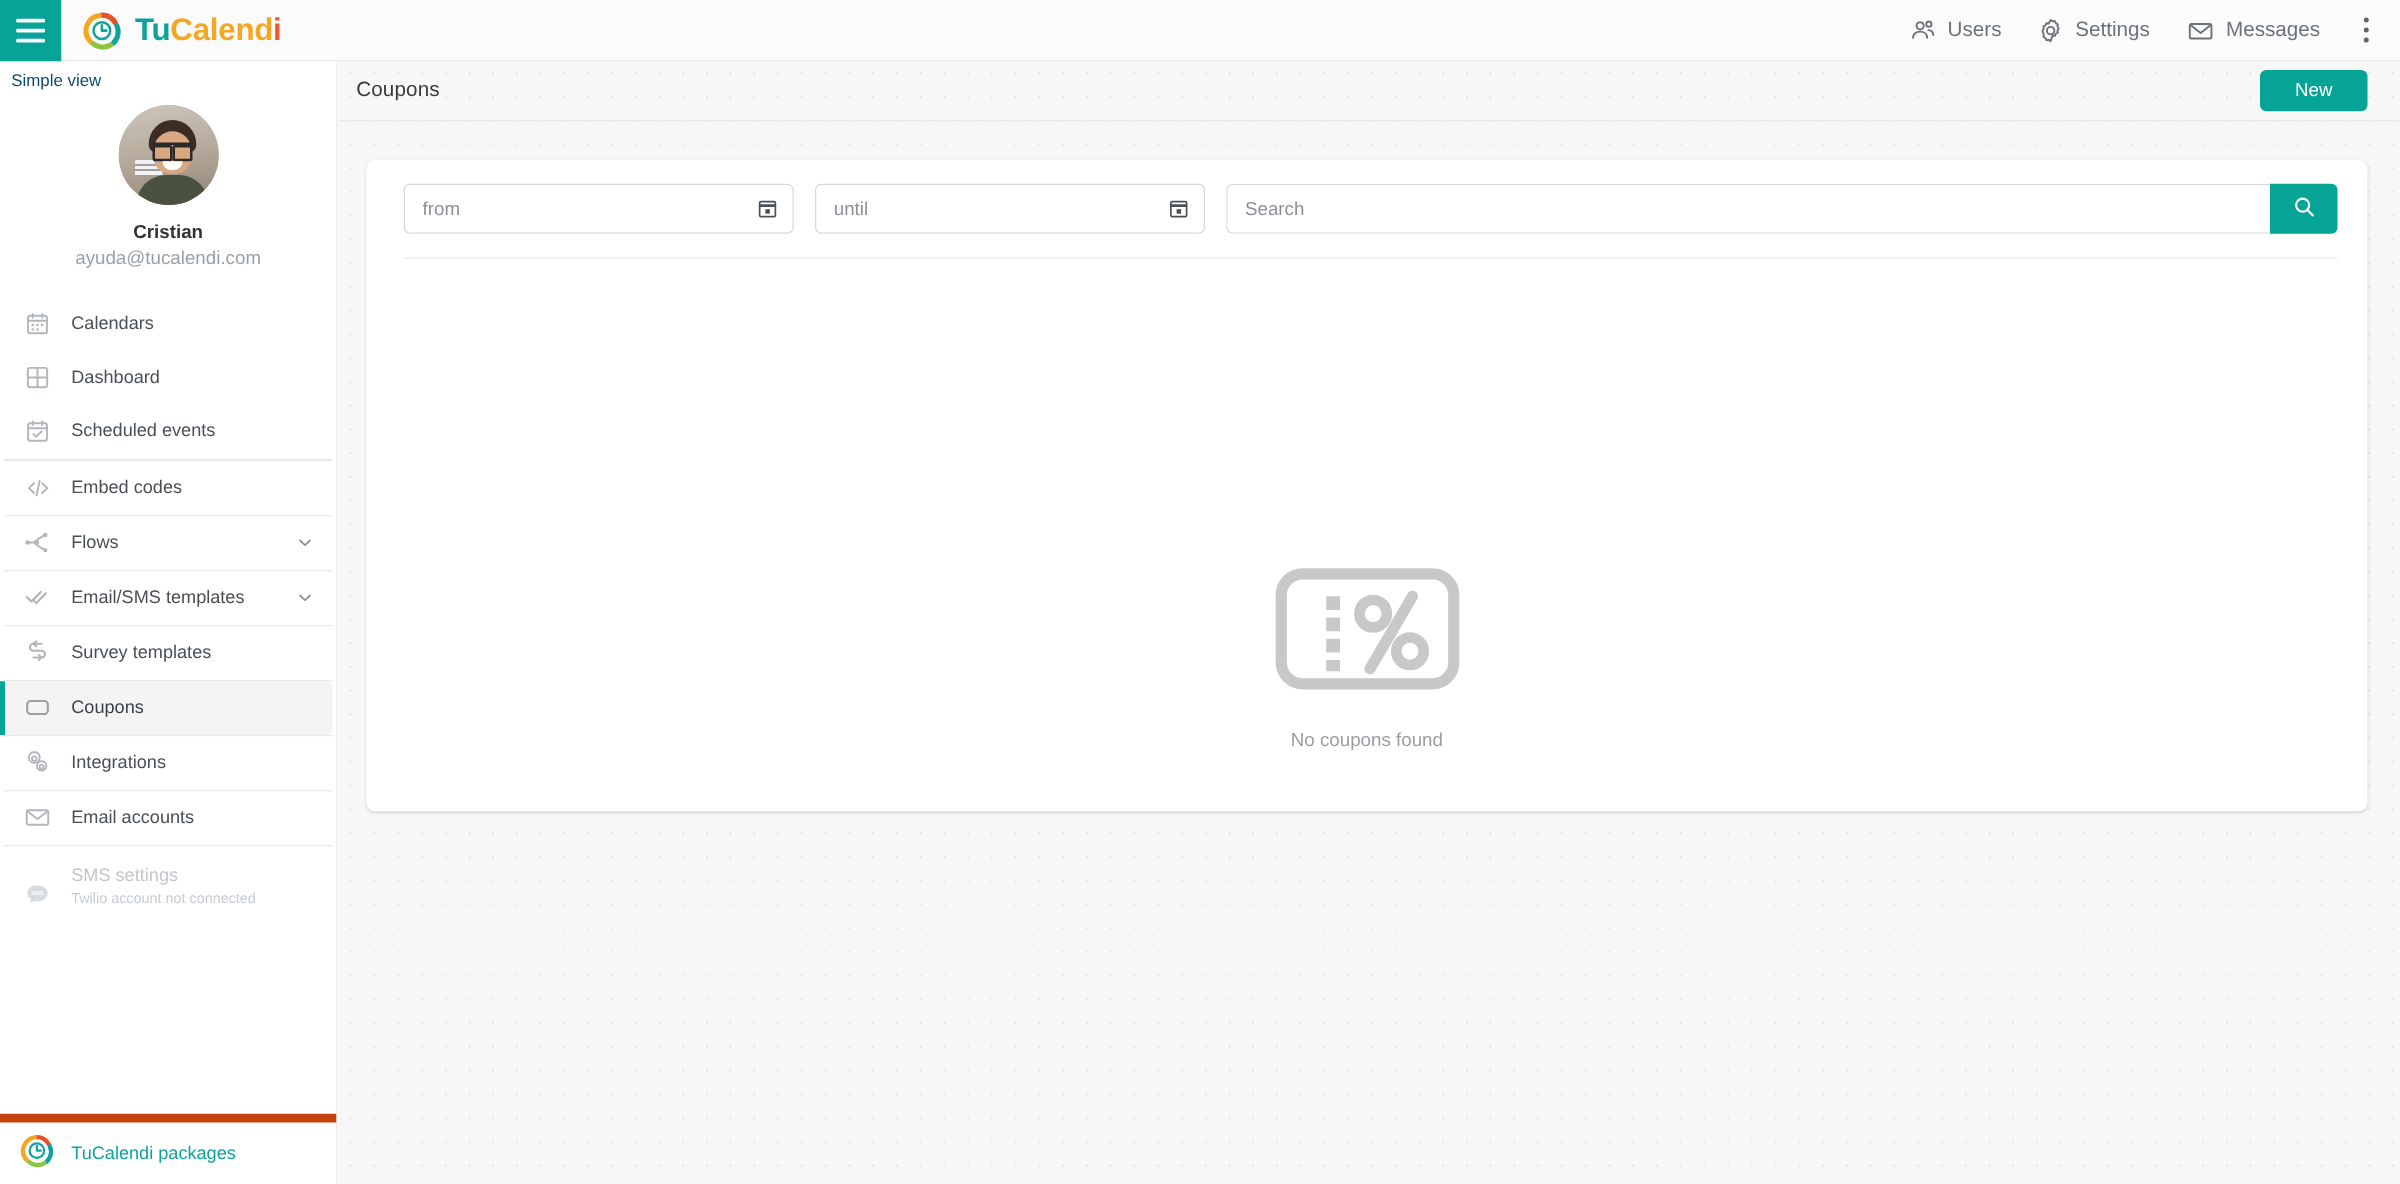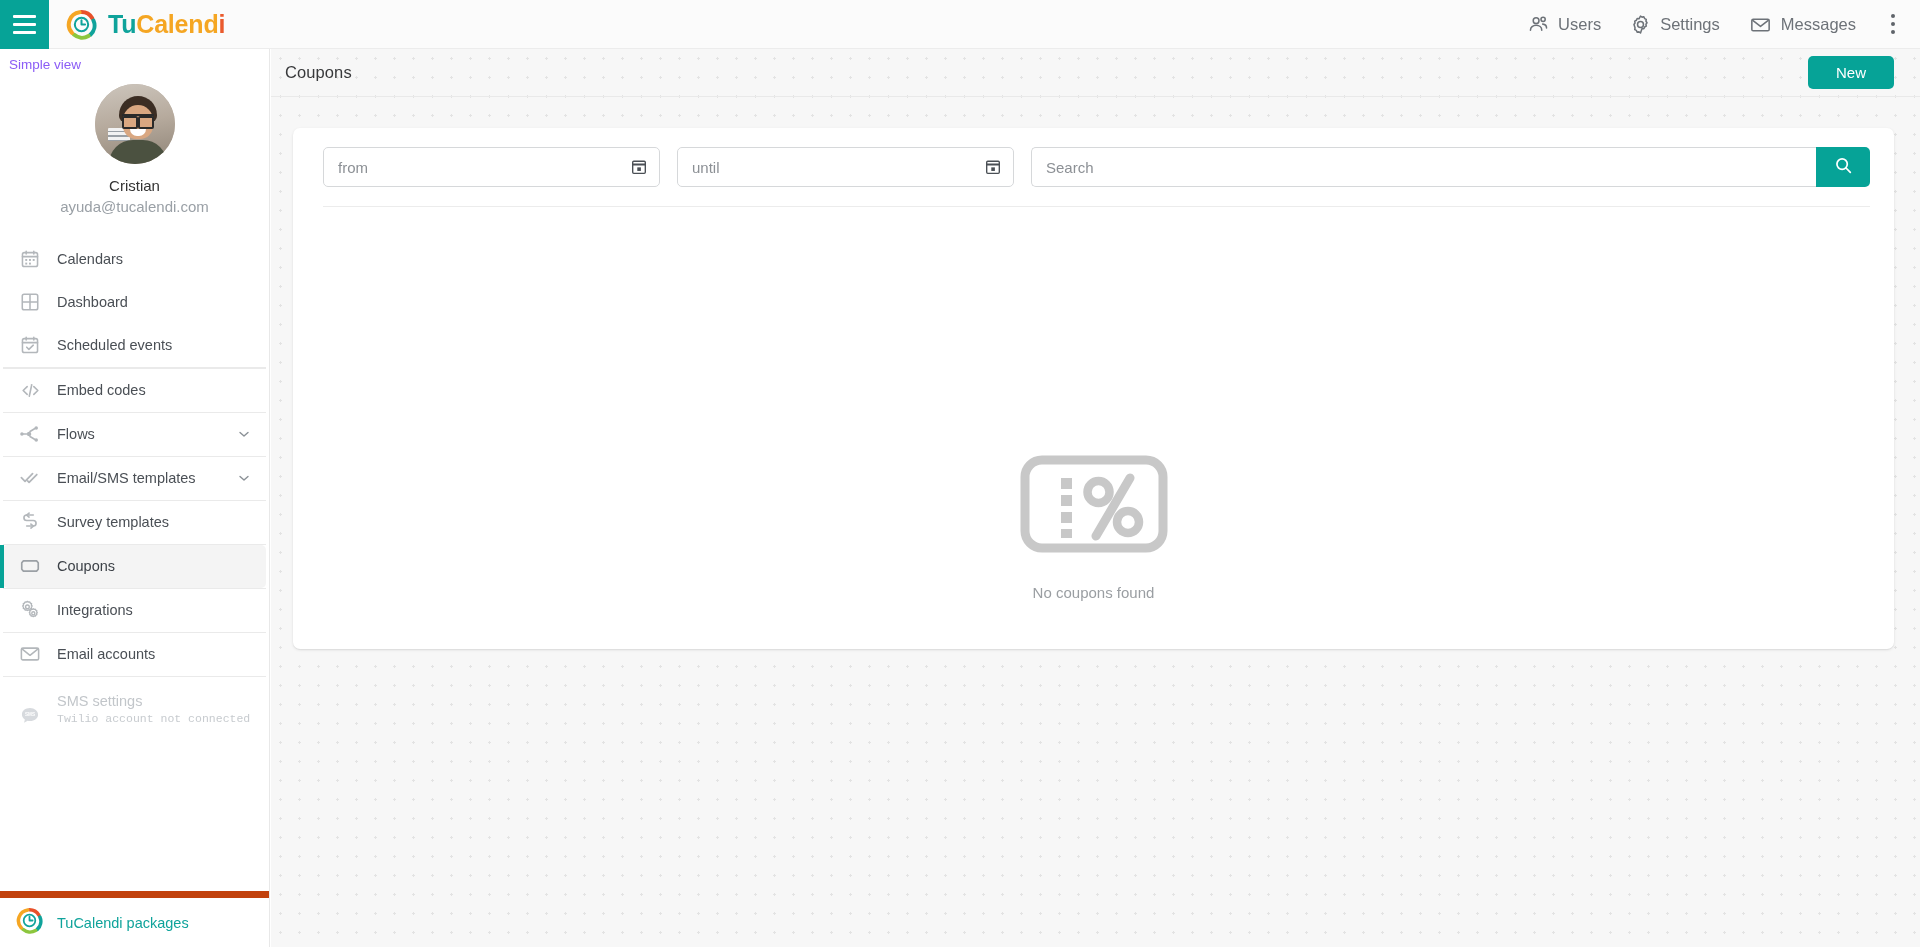--- a/index.html
+++ b/index.html
@@ -69,21 +69,21 @@
   
   .sidebar {
     position: absolute; top: 49px; left: 0;
     width: 270px; height: 898px;
     background: #ffffff;
     border-right: 1px solid #e8e8e8;
     z-index: 20;
     display: flex; flex-direction: column;
   }
   .simple-view {
-    color: #8b5cf6; font-size: 13.5px;
+    color: #0c4a6e; font-size: 13.5px;
     padding: 8px 0 0 9px; cursor: pointer;
   }
   .profile {
     padding: 12px 0 14px; text-align: center;
   }
   .avatar {
     width: 80px; height: 80px; border-radius: 50%;
     margin: 0 auto 11px; overflow: hidden;
     background: #b9ada1; position: relative;
   }
@@ -124,21 +124,21 @@
     background: #4b5140;
   }
   .avatar .av-books {
     position: absolute; left: 13px; top: 44px;
     width: 22px; height: 13px;
     background: repeating-linear-gradient(
       to bottom, #f2f2f2 0 3px, #9aa0a6 3px 4.5px);
     border-radius: 1px;
   }
   .profile-name {
-    font-size: 15px; font-weight: normal; color: #333333;
+    font-size: 15px; font-weight: bold; color: #333333;
     line-height: 1.4;
   }
   .profile-email {
     font-size: 15px; color: #9aa0a6; line-height: 1.5;
   }
 
   .nav { padding-top: 5px; }
   .nav-sep { height: 1px; background: #eaeaea; margin: 0 3px; }
   .nav-item {
     display: flex; align-items: center;
@@ -148,21 +148,21 @@
   }
   .nav-item .nav-ico {
     width: 26px; flex: 0 0 26px;
     display: flex; align-items: center; justify-content: center;
     color: #b3b7bb; margin-right: 14px;
   }
   .nav-item .nav-label {
     font-size: 14.5px; color: #4a4f55; line-height: 1.25;
   }
   .nav-item .nav-sub {
-    font-size: 11.5px; color: #c7cbcf; line-height: 1.3; margin-top: 1px; font-family: Liberation Mono, monospace;
+    font-size: 11.5px; color: #c7cbcf; line-height: 1.3; margin-top: 1px;
   }
   .nav-item .nav-chev {
     margin-left: auto; color: #8a9096; display: flex; align-items: center;
   }
   .nav-item.tall { height: 50px; align-items: flex-end; }
   .nav-item.tall .nav-text { display: flex; flex-direction: column; }
   .nav-item.active {
     background: #f4f4f4;
   }
   .nav-item.active:before {
@@ -219,21 +219,21 @@
     box-shadow: 0 1px 3px rgba(0,0,0,.10), 0 1px 1px rgba(0,0,0,.04);
     height: 521px;
     display: flex; flex-direction: column;
     overflow: hidden;
   }
   .filter-row {
     display: flex; align-items: center; gap: 17px;
     padding: 19px 24px 0 30px;
   }
   .date-field {
-    position: relative; width: 337px;
+    position: relative; width: 312px;
   }
   .date-field input {
     width: 100%; height: 40px;
     border: 1px solid #d6d8da; border-radius: 5px;
     padding: 0 40px 0 14px;
     font-size: 15px; font-family: inherit; color: #4a4f55;
     background: #ffffff; outline: none;
   }
   .date-field input::placeholder { color: #8c9095; }
   .date-field .cal-ico {

